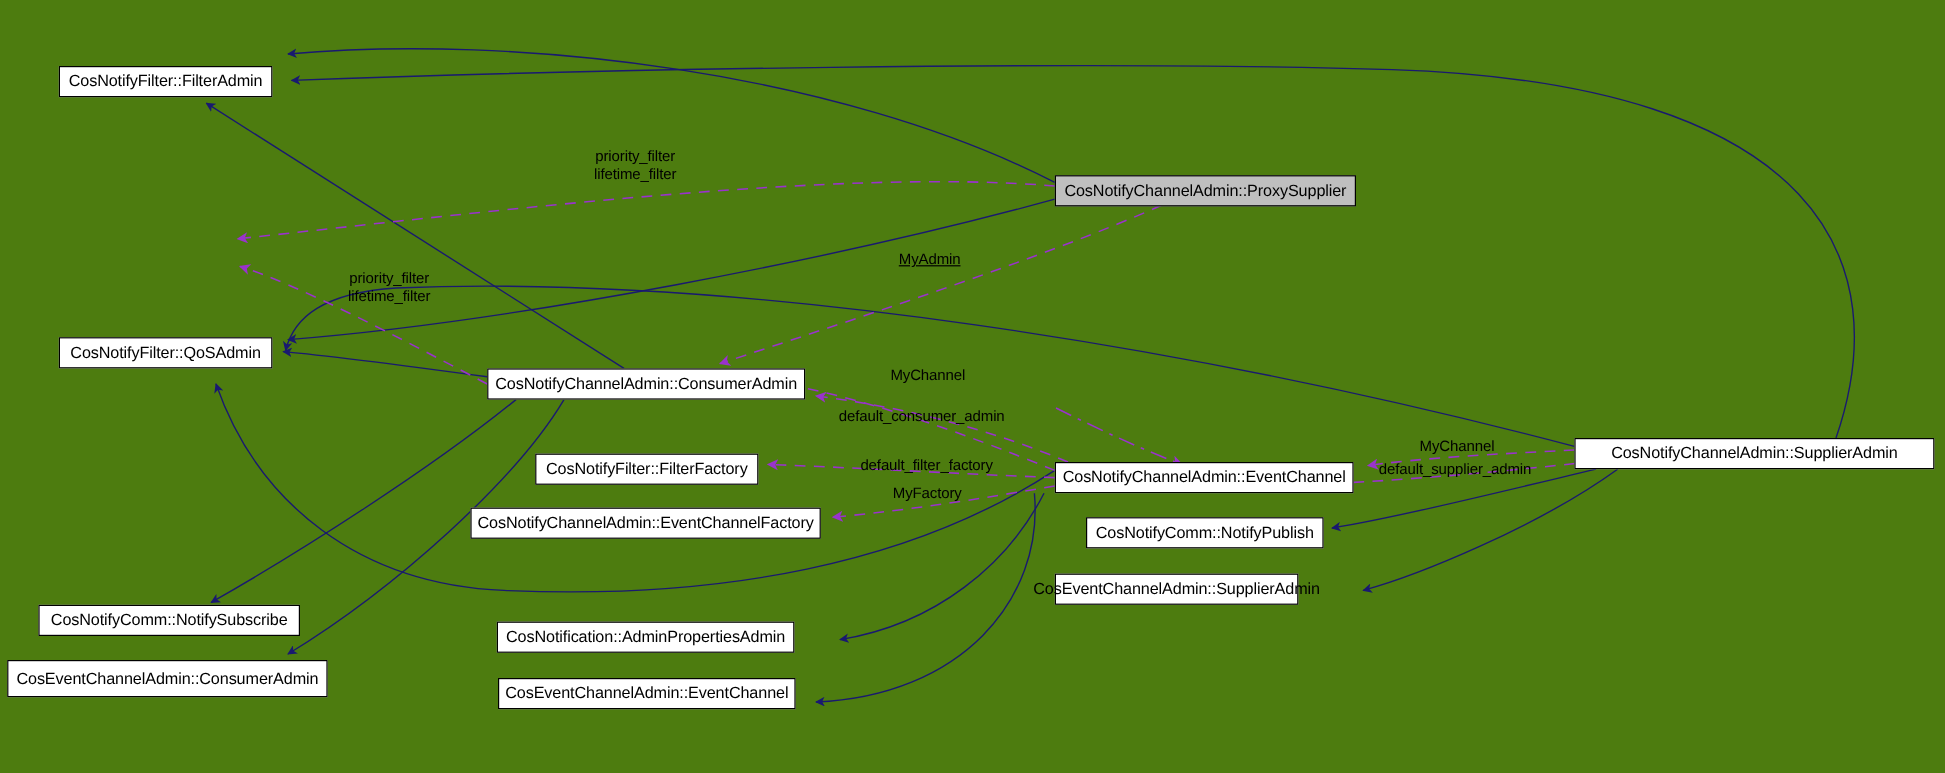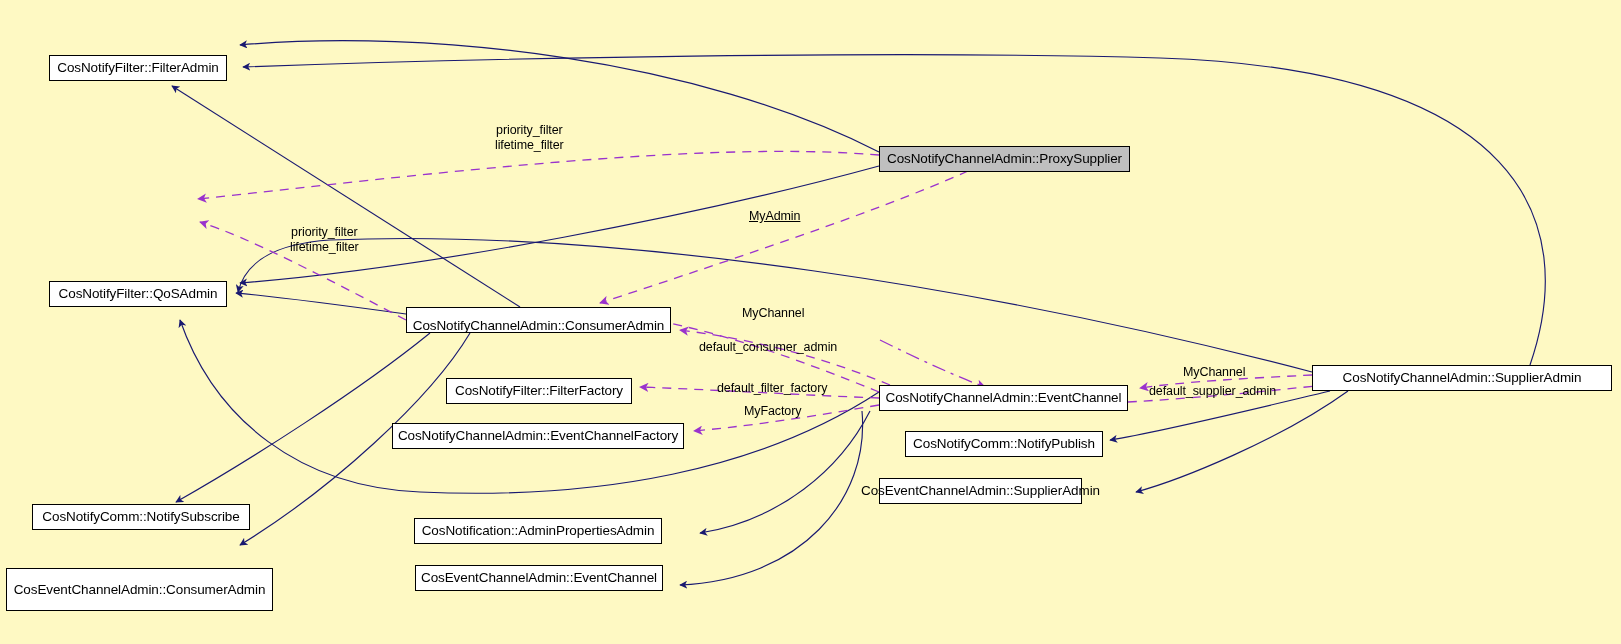--- a/index.html
+++ b/index.html
@@ -5,21 +5,21 @@
 <style>
   html, body {
     margin: 0;
     padding: 0;
     background: #ffffff;
   }
   #diagram-root {
     position: relative;
     width: 1621px;
     height: 644px;
-    background: #fef9c3;
+    background: #4d7c0f;
     font-family: "Liberation Sans", sans-serif;
     overflow: hidden;
   }
   #edge-layer {
     position: absolute;
     left: 0;
     top: 0;
     width: 1621px;
     height: 644px;
   }
@@ -124,24 +124,24 @@
 
   <div class="node" style="left:49px;  top:55px;  width:178px; height:26px;">
       <span>CosNotifyFilter::FilterAdmin</span>
     </div>
   <div class="node" style="left:49px;  top:281px; width:178px; height:26px;">
       <span>CosNotifyFilter::QoSAdmin</span>
     </div>
   <div class="node" style="left:32px;  top:504px; width:218px; height:26px;">
       <span>CosNotifyComm::NotifySubscribe</span>
     </div>
-  <div class="node" style="left:6px;   top:550px; width:267px; height:43px;margin-top:18px;">
+  <div class="node" style="left:6px;   top:550px; width:267px; height:31px;">
       <span>CosEventChannelAdmin::ConsumerAdmin</span>
     </div>
-  <div class="node" style="left:406px; top:307px; width:265px; height:26px;align-items:flex-end;">
+  <div class="node" style="left:406px; top:307px; width:265px; height:26px;">
       <span>CosNotifyChannelAdmin::ConsumerAdmin</span>
     </div>
   <div class="node" style="left:392px; top:423px; width:292px; height:26px;">
       <span>CosNotifyChannelAdmin::EventChannelFactory</span>
     </div>
   <div class="node" style="left:446px; top:378px; width:186px; height:26px;">
       <span>CosNotifyFilter::FilterFactory</span>
     </div>
   <div class="node" style="left:414px; top:518px; width:248px; height:26px;">
       <span>CosNotification::AdminPropertiesAdmin</span>

